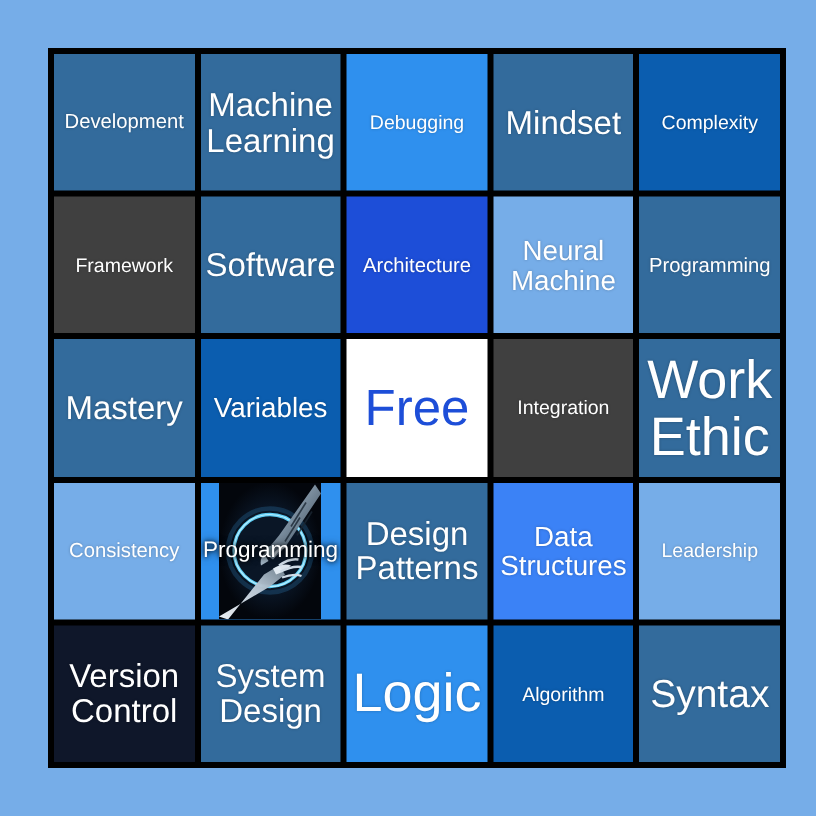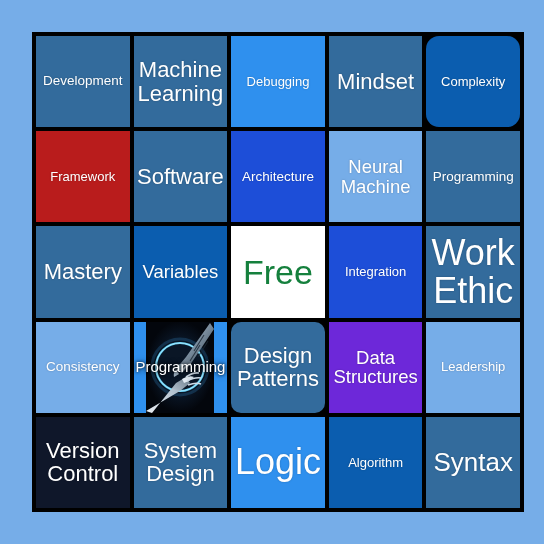--- a/index.html
+++ b/index.html
@@ -51,21 +51,21 @@
   .fs-s  .cell-label { font-size: 13px; }
   .fs-m  .cell-label { font-size: 18.5px; }
   .fs-l  .cell-label { font-size: 22px; }
   .fs-xl .cell-label { font-size: 26px; }
   .fs-xxl .cell-label { font-size: 36px; }
 
   .cell.free {
     background: #ffffff;
   }
   .cell.free .cell-label {
-    color: #15803d;
+    color: #1d4ed8;
     font-size: 34px;
     text-shadow: none;
   }
 
   
   .cell.has-image {
     padding: 0;
   }
   .img-wrap {
     position: absolute;
@@ -96,24 +96,24 @@
     </div>
     <div class="cell fs-l" style="background: rgb(51, 107, 156);">
       <span class="cell-label">Machine Learning</span>
     </div>
     <div class="cell fs-s" style="background: rgb(47, 144, 238);">
       <span class="cell-label">Debugging</span>
     </div>
     <div class="cell fs-l" style="background: rgb(51, 107, 156);">
       <span class="cell-label">Mindset</span>
     </div>
-    <div class="cell fs-s" style="background: rgb(11, 93, 175); border-radius: 13px;">
+    <div class="cell fs-s" style="background: rgb(11, 93, 175);">
       <span class="cell-label">Complexity</span>
     </div>
-    <div class="cell fs-s" style="background: #b91c1c;">
+    <div class="cell fs-s" style="background: #404040;">
       <span class="cell-label">Framework</span>
     </div>
     <div class="cell fs-l" style="background: rgb(51, 107, 156);">
       <span class="cell-label">Software</span>
     </div>
     <div class="cell fs-xs" style="background: #1d4ed8;">
       <span class="cell-label">Architecture</span>
     </div>
     <div class="cell fs-m" style="background: rgb(118, 173, 232);">
       <span class="cell-label">Neural Machine</span>
@@ -123,21 +123,21 @@
     </div>
     <div class="cell fs-l" style="background: rgb(51, 107, 156);">
       <span class="cell-label">Mastery</span>
     </div>
     <div class="cell fs-m" style="background: rgb(11, 93, 175);">
       <span class="cell-label">Variables</span>
     </div>
     <div class="cell fs-xxl free" style="background: rgb(255, 255, 255);">
       <span class="cell-label">Free</span>
     </div>
-    <div class="cell fs-s" style="background: #1d4ed8;">
+    <div class="cell fs-s" style="background: #404040;">
       <span class="cell-label">Integration</span>
     </div>
     <div class="cell fs-xxl" style="background: rgb(51, 107, 156);">
       <span class="cell-label">Work Ethic</span>
     </div>
     <div class="cell fs-xs" style="background: rgb(118, 173, 232);">
       <span class="cell-label">Consistency</span>
     </div>
     <div class="cell fs-s has-image" style="background: rgb(47, 144, 238);">
       <div class="img-wrap">
@@ -171,24 +171,24 @@
           <path d="M36 58 q7 -4 12 -2 q-4 4 -10 6 z" fill="#e6eef6" opacity="0.95"></path>
           <path d="M40 56 q7 -5 13 -4" stroke="#cfdbe6" stroke-width="1.6" fill="none"></path>
           <path d="M41 60 q8 -4 14 -3" stroke="#cfdbe6" stroke-width="1.6" fill="none"></path>
           <path d="M42 64 q8 -3 13 -1" stroke="#cfdbe6" stroke-width="1.5" fill="none"></path>
           <path d="M36 50 q4 -6 9 -7" stroke="#dce7f0" stroke-width="1.7" fill="none"></path>
           <circle cx="34" cy="46" r="3" fill="#cdf2ff" opacity="0.55"></circle>
         </svg>
       </div>
       <span class="cell-label">Programming</span>
     </div>
-    <div class="cell fs-l" style="background: rgb(51, 107, 156); border-radius: 10px;">
+    <div class="cell fs-l" style="background: rgb(51, 107, 156);">
       <span class="cell-label">Design Patterns</span>
     </div>
-    <div class="cell fs-m" style="background: #6d28d9; justify-content: flex-end;">
+    <div class="cell fs-m" style="background: #3b82f6; justify-content: flex-end;">
       <span class="cell-label">Data Structures</span>
     </div>
     <div class="cell fs-s" style="background: rgb(118, 173, 232);">
       <span class="cell-label">Leadership</span>
     </div>
     <div class="cell fs-l" style="background: #0f172a;">
       <span class="cell-label">Version Control</span>
     </div>
     <div class="cell fs-l" style="background: rgb(51, 107, 156);">
       <span class="cell-label">System Design</span>

